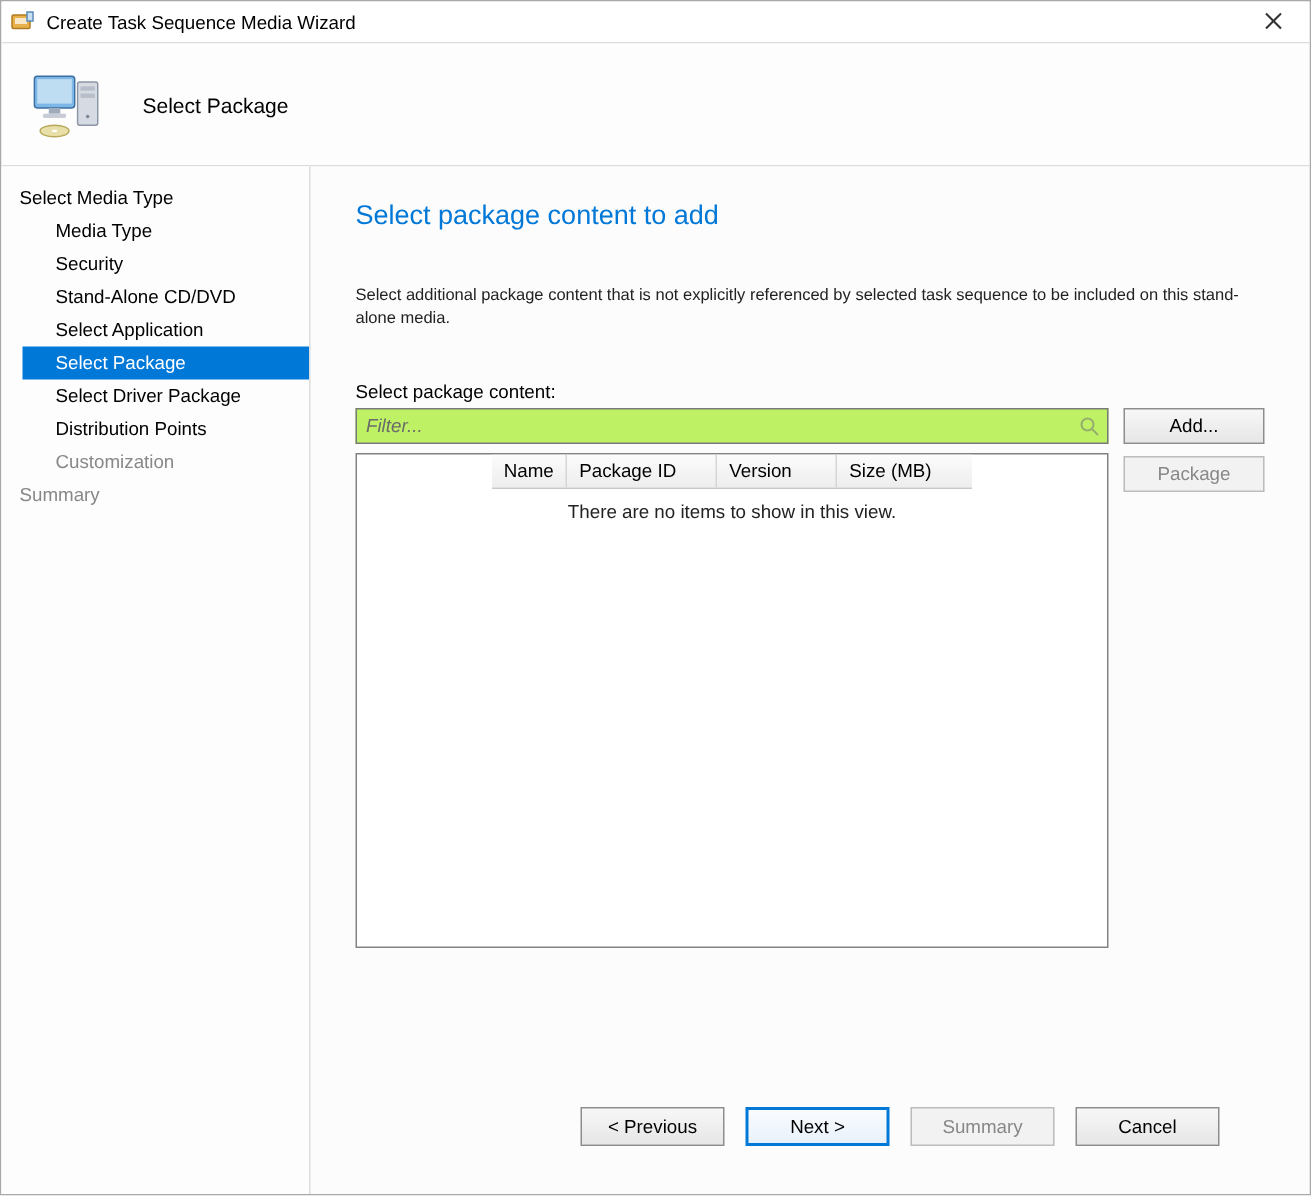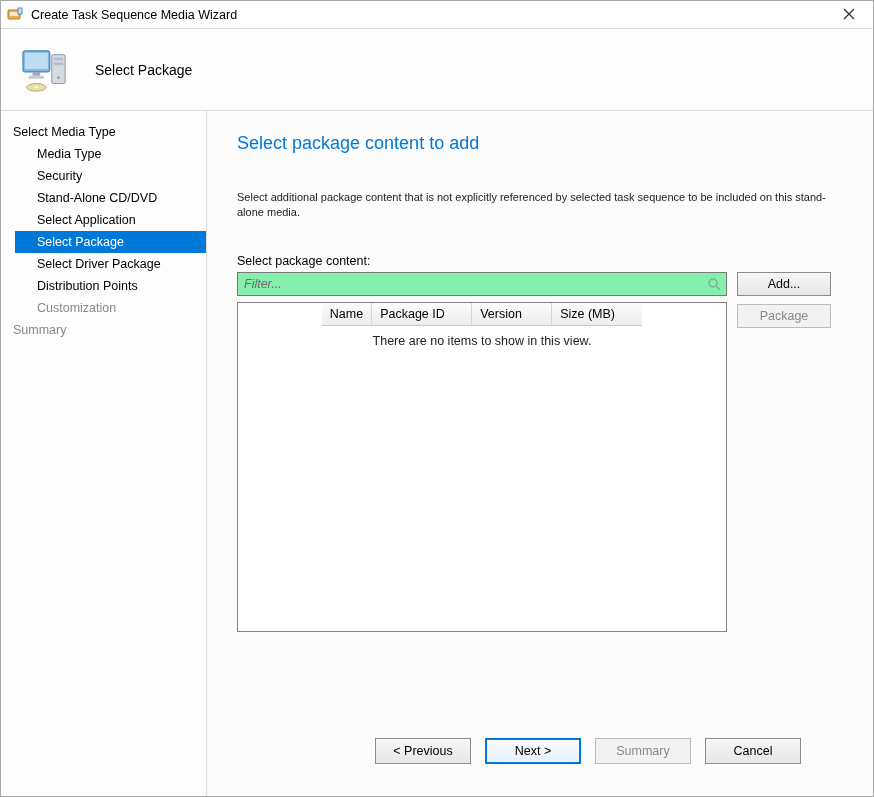--- a/index.html
+++ b/index.html
@@ -92,21 +92,21 @@
     color:#888;
   }
   .nav-root {
     padding: 4px 12px 4px 12px;
     cursor:default;
   }
   .nav-root.disabled { color:#888; }
 
   .content {
     flex:1;
-    padding: 18px 42px 18px 30px;
+    padding: 18px 30px 18px 30px;
     display:flex;
     flex-direction:column;
     min-width:0;
   }
   .page-heading {
     color:#0078d7;
     font-size:18px;
     font-weight:400;
     margin: 4px 0 36px 0;
   }
@@ -124,21 +124,21 @@
     align-items:flex-start;
   }
   .filter-wrap {
     flex:1;
     display:flex;
     flex-direction:column;
   }
   .filter-box {
     position:relative;
     border:1px solid #7a7a7a;
-    background:#86efac;
+    background:#bef264;
     height:24px;
   }
   .filter-input {
     width:100%; height:100%;
     border:none; outline:none;
     padding: 0 24px 0 6px;
     font-family:inherit; font-size:12.5px;
     font-style:italic;
     color:#6b6b6b;
     background:transparent;

